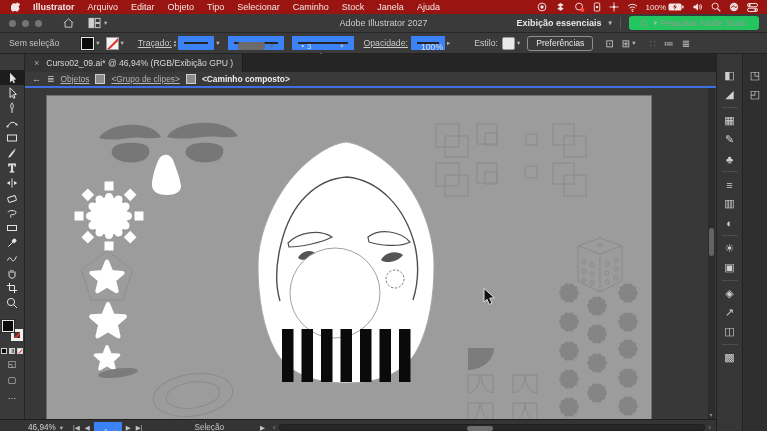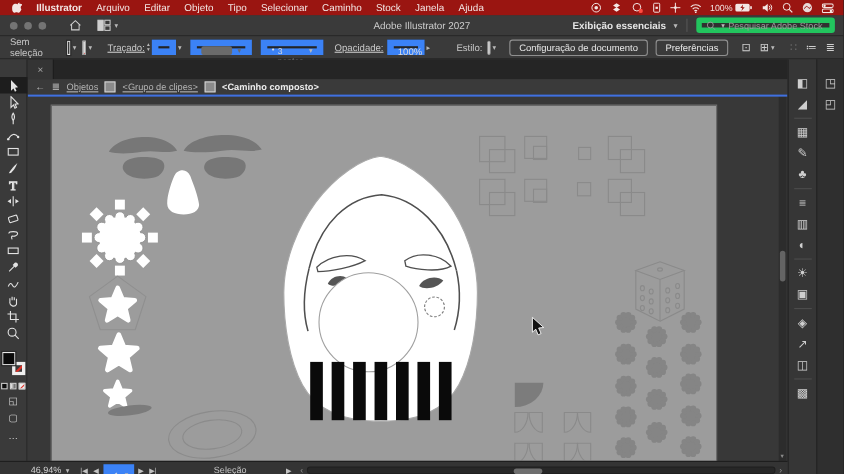--- a/index.html
+++ b/index.html
@@ -17,21 +17,21 @@
   #mb-right svg{display:block}
   .batt{display:flex;align-items:center;gap:2px;font-size:8px}
 
   
   #titlebar{left:0;top:14px;width:767px;height:19px;background:#3a3a3a;display:flex;align-items:center;border-bottom:1px solid #262626}
   .tl{width:7px;height:7px;border-radius:50%;background:#747474;margin-right:6px}
   .tl:first-child{margin-left:9px}
   #titlebar .title{position:absolute;left:50%;transform:translateX(-50%);color:#cccccc;font-size:9px}
   .wsp{display:flex;align-items:center;gap:5px;color:#e6e6e6;font-weight:700;font-size:9px;margin-left:auto}
   .vdiv{width:1px;height:12px;background:#555;margin:0 8px}
-  .search{display:flex;align-items:center;gap:3px;border:5px solid #22c55e;border-radius:3px;height:14px;padding:0 4px;margin-right:8px;background:#303030}
+  .search{display:flex;align-items:center;gap:3px;border:7px solid #22c55e;border-radius:3px;height:14px;padding:0 4px;margin-right:8px;background:#303030}
   .search input{border:none;outline:none;background:transparent;width:88px;font-size:8.3px;color:#cfcfcf;font-family:"Liberation Sans",sans-serif}
   .search input::placeholder{color:#999}
 
   
   #controlbar{left:0;top:33px;width:767px;height:21px;background:#3a3a3a;display:flex;align-items:center;border-bottom:1px solid #232323;font-size:8.7px;color:#c9c9c9}
   .u{text-decoration:underline}
   .sw{width:13px;height:13px;position:relative}
   .sw.fill{background:#0a0a0a;border:1px solid #e8e8e8;outline:1px solid #2a2a2a}
   .sw.stroke{background:#f4f4f4;border:1px solid #9a9a9a;overflow:hidden}
   .sw.stroke::after{content:"";position:absolute;left:-2px;top:5px;width:17px;height:2px;background:#e03128;transform:rotate(-45deg)}
@@ -236,33 +236,33 @@
         <span class="chv">▾</span>
       </span>
     <span class="u" style="margin-left:10px">Opacidade:</span>
     <span class="fld" style="width:34px;margin-left:3px">
         <span>100%</span>
       </span>
     <span class="chv">▸</span>
     <span style="margin-left:24px">Estilo:</span>
     <span class="sw" style="background:#e9e9e9;border:1px solid #9a9a9a;border-radius:2px;margin-left:4px"></span>
     <span class="chv">▾</span>
-    <span class="btn" style="margin-left:12px">Configuração de documento</span>
     <span class="btn" style="margin-left:7px">Preferências</span>
     <span class="cbicon" style="margin-left:12px">⊡</span>
     <span class="cbicon" style="margin-left:8px">⊞</span>
     <span class="chv">▾</span>
     <span class="cbicon dim" style="margin-left:14px">∷</span>
     <span class="cbicon" style="margin-left:8px">≔</span>
     <span class="cbicon" style="margin-left:8px;margin-right:8px">≣</span>
   </div>
 
   <div id="tabbar" class="abs">
     <span class="tab">
       <span class="x">×</span>
+      <span>Curso02_09.ai* @ 46,94% (RGB/Exibição GPU )</span>
     </span>
   </div>
 
   <div id="crumbbar" class="abs">
     <span class="cicon">←</span>
     <span class="cicon">≣</span>
     <span class="crumb">Objetos</span>
     <span class="thumb"></span>
     <span class="crumb">&lt;Grupo de clipes&gt;</span>
     <span class="thumb"></span>

